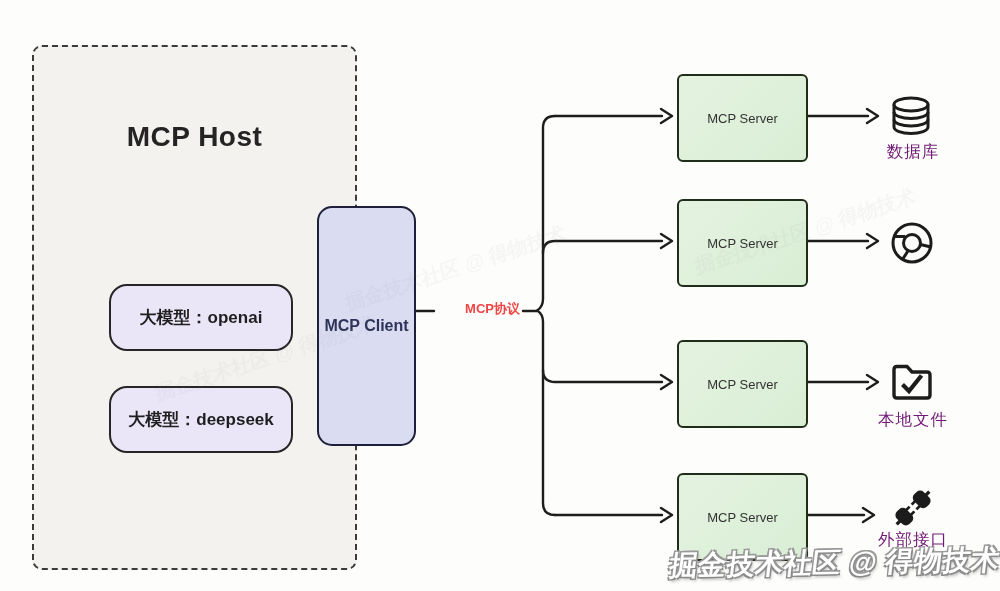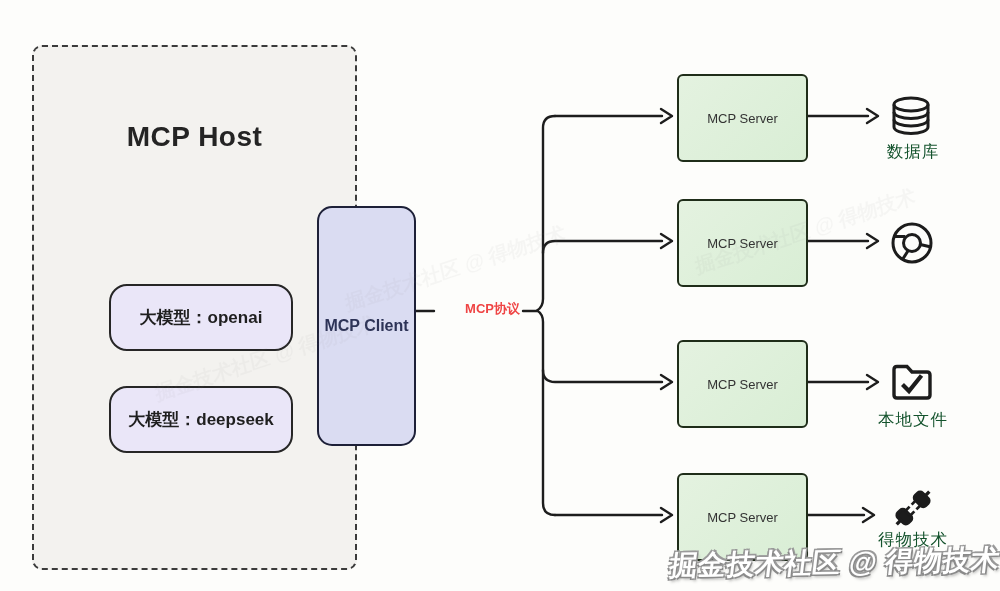--- a/index.html
+++ b/index.html
@@ -85,21 +85,21 @@
   
   .target-icon{position:absolute;z-index:3;}
   .target-icon svg{display:block;}
   .target-icon svg *{stroke:var(--icon_stroke,#1c1c1c);}
   .icon-db{left:887px;top:94px;}
   .icon-browser{left:888px;top:219px;}
   .icon-folder{left:888px;top:357px;}
   .icon-plug{left:888px;top:483px;}
   .target-label{
     position:absolute;left:852px;width:122px;text-align:center;
-    font-size:16.5px;color:#14532d;letter-spacing:1px;z-index:3;
+    font-size:16.5px;color:#701a75;letter-spacing:1px;z-index:3;
   }
   .label-db{top:141px;}
   .label-browser{top:269px;}
   .label-folder{top:409px;}
   .label-plug{top:529px;}
 
   
   .watermark-main{
     position:absolute;left:670px;top:544px;width:330px;
     font-size:28px;font-weight:bold;color:#ffffff;
@@ -188,20 +188,20 @@
         <rect x="8" y="18.5" width="10.5" height="15" rx="3.5" fill="#1c1c1c"></rect>
         <path d="M18.5,22.5 H24.5" stroke-width="2.8"></path>
         <path d="M18.5,29.5 H24.5" stroke-width="2.8"></path>
         <rect x="33.5" y="18.5" width="10.5" height="15" rx="3.5" fill="#1c1c1c"></rect>
         <path d="M33.5,22.5 H27.5" stroke-width="2.8"></path>
         <path d="M33.5,29.5 H27.5" stroke-width="2.8"></path>
         <path d="M44,26 H50"></path>
       </g>
     </svg>
   </div>
-  <div class="target-label label-plug">得物技术</div>
+  <div class="target-label label-plug">外部接口</div>
 
   <div class="watermark-faint wf-1">掘金技术社区 @ 得物技术</div>
   <div class="watermark-faint wf-2">掘金技术社区 @ 得物技术</div>
   <div class="watermark-faint wf-3">掘金技术社区 @ 得物技术</div>
   <div class="watermark-main">掘金技术社区 @ 得物技术</div>
 
 </div>
 
 </body></html>

